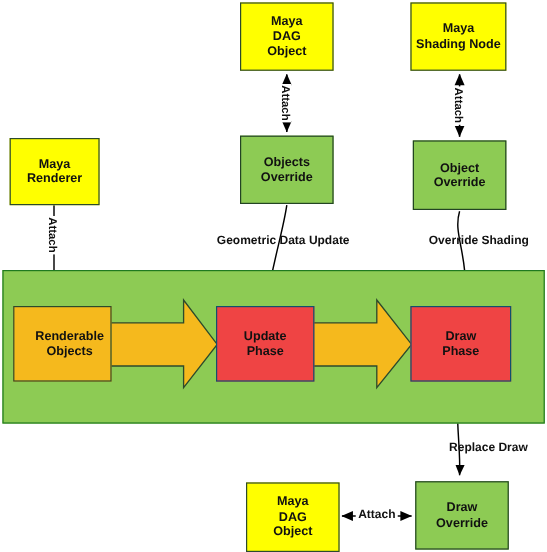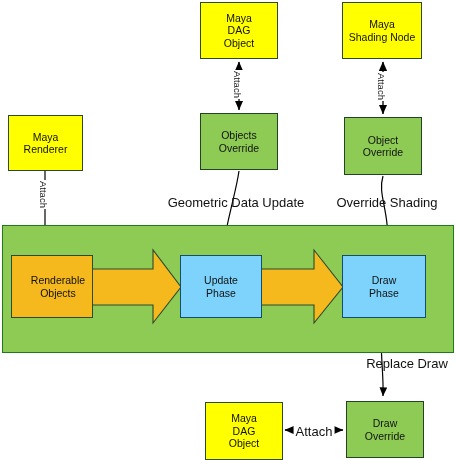--- a/index.html
+++ b/index.html
@@ -12,20 +12,21 @@
     height: 460px;
     position: relative;
     overflow: hidden;
     font-family: "Liberation Sans", sans-serif;
   }
   #diagram-root {
     position: absolute;
     left: 0; top: 0;
     width: 424px;
     height: 460px;
+    font-weight: bold;
   }
   svg.layer {
     position: absolute;
     left: 0; top: 0;
     width: 456px;
     height: 460px;
   }
   .node {
     position: absolute;
     box-sizing: border-box;
@@ -35,33 +36,33 @@
     justify-content: center;
     text-align: center;
     line-height: 1.18;
     font-size: 10.5px;
     color: #111111;
     white-space: pre-line;
     z-index: 5;
   }
   .node-yellow { background: #ffff00; border-color: #2c4a2c; }
   .node-green  { background: #8dcb54; border-color: #234423; }
-  .node-blue   { background: #7dd3fc; border-color: #10506e; }
+  .node-blue   { background: #ef4444; border-color: #10506e; }
   .node-orange { background: #f5b91d; border-color: #2c4a2c; }
 
   .panel {
     position: absolute;
     box-sizing: border-box;
     background: #8dcb54;
     border: 1px solid #1f7a1f;
     z-index: 1;
   }
   .free-label {
     position: absolute;
-    font-size: 13px;
+    font-size: 10px;
     color: #111111;
     white-space: nowrap;
     z-index: 8;
   }
   .free-label.centered {
     text-align: center;
     transform: translateX(-50%);
   }
   .vlabel {
     position: absolute;
@@ -139,23 +140,23 @@
   <div class="node node-yellow" style="left:205px; top:402px; width:78px; height:58px;">Maya
 DAG
 Object</div>
 
   <div class="node node-green" style="left:346px; top:401px; width:78px; height:57px;">Draw
 Override</div>
 
 
   <div class="free-label centered" style="left:236px; top:195px;">Geometric Data Update</div>
 
-  <div class="free-label centered" style="left:387px; top:195px;">Override Shading</div>
+  <div class="free-label centered" style="left:399px; top:195px;">Override Shading</div>
 
-  <div class="free-label centered" style="left:383px; top:356px;padding-left:48px;">Replace Draw</div>
+  <div class="free-label centered" style="left:383px; top:368px;padding-left:48px;">Replace Draw</div>
 
   <div class="free-label centered" style="left:314px; top:424px; background:#ffffff; padding:0 2px;">Attach</div>
 
   <div class="vlabel" style="left:243px; top:70px; background:#ffffff; padding:0 1px;">Attach</div>
 
   <div class="vlabel" style="left:387px; top:72px; background:#ffffff; padding:0 1px;">Attach</div>
 
   <div class="vlabel" style="left:49px; top:180px; background:#ffffff; padding:0 1px;">Attach</div>
 
 </div>

